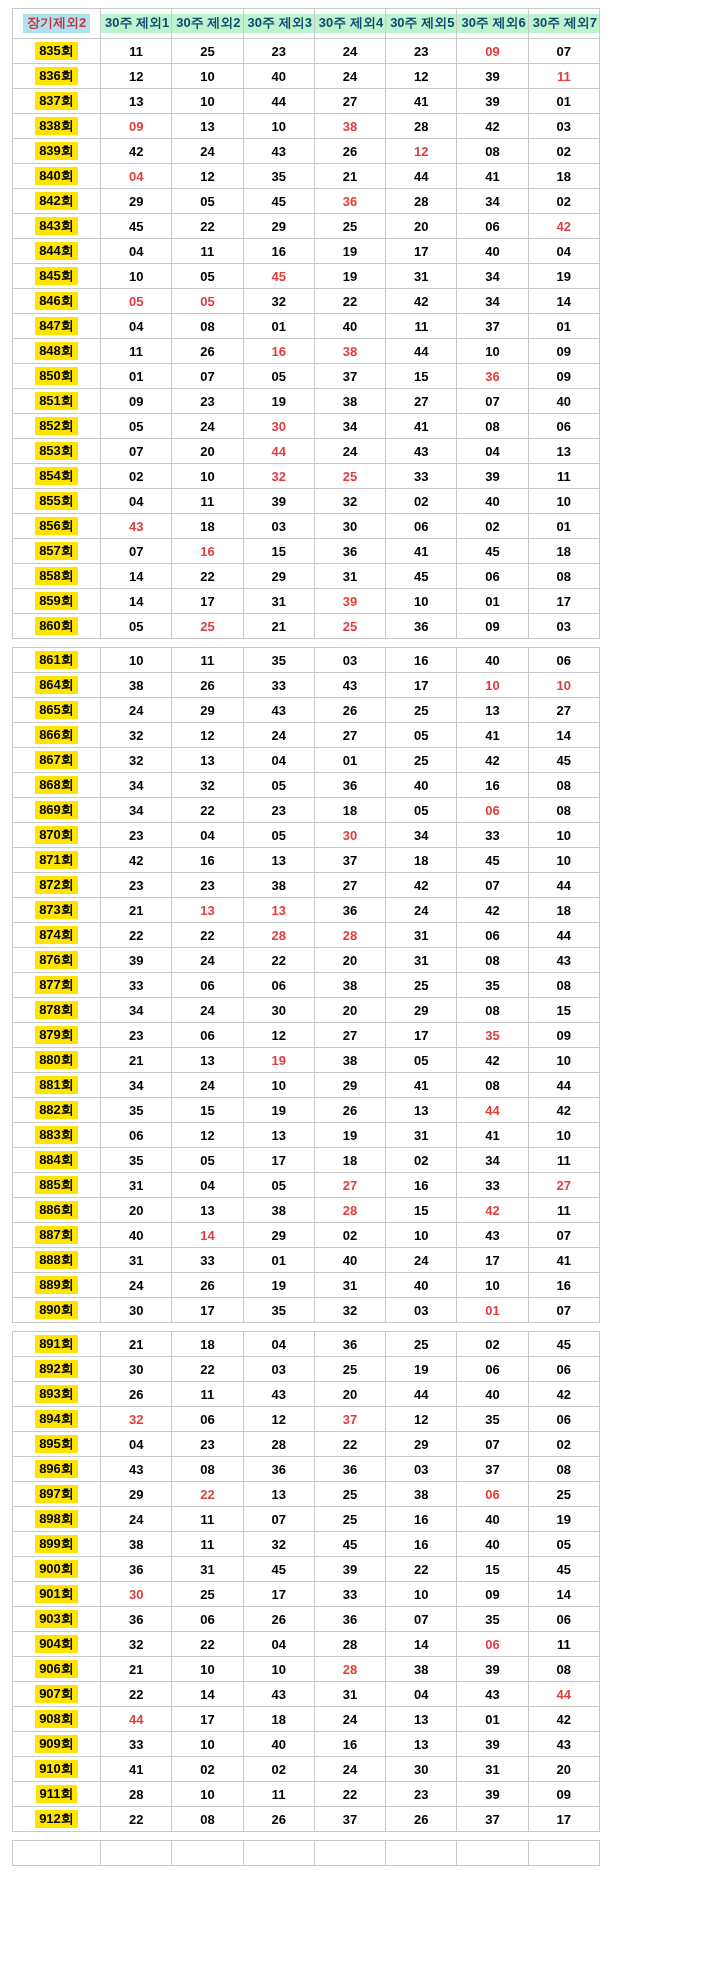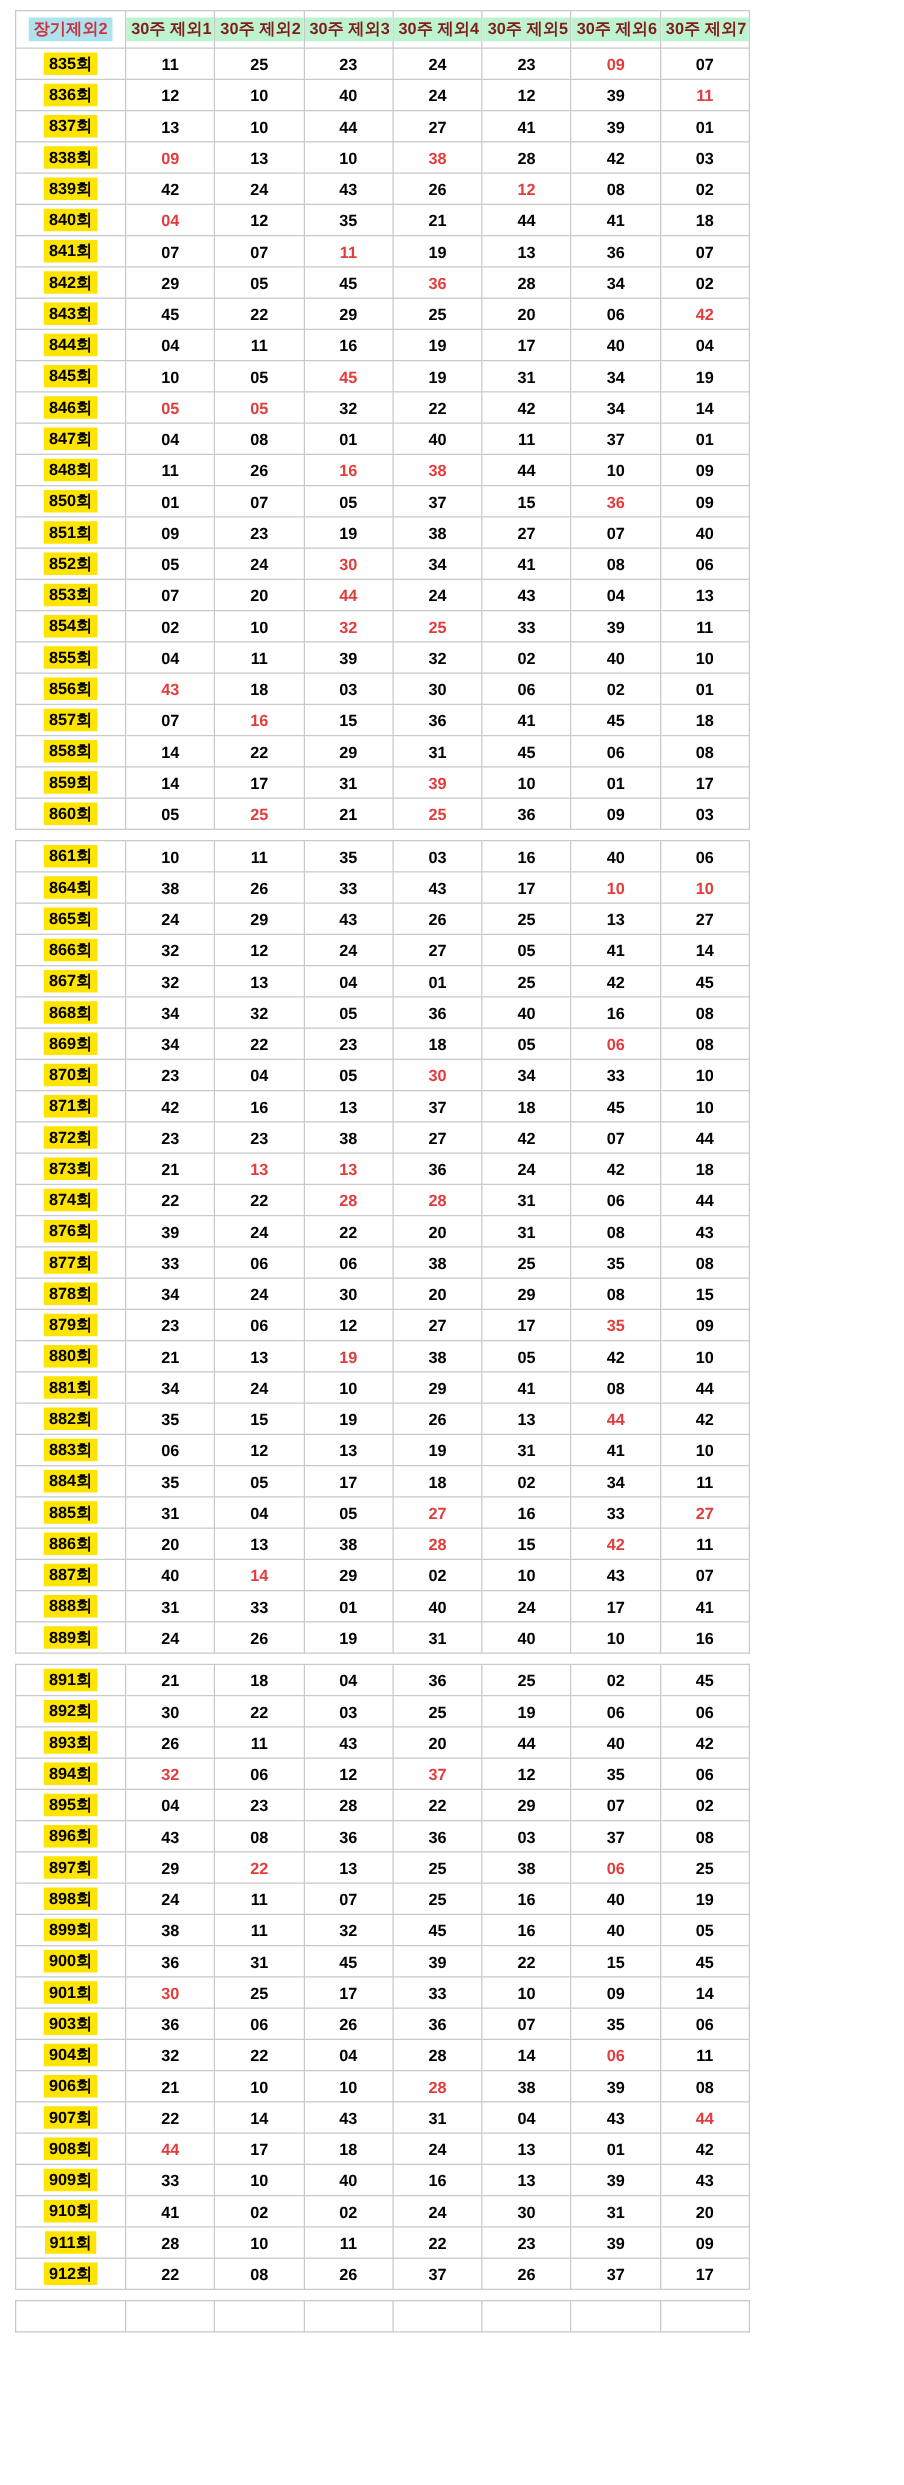--- a/index.html
+++ b/index.html
@@ -28,21 +28,21 @@
     white-space: nowrap;
   }
   .grid th { height: 29px; }
   .grid col.c0 { width: 88px; }
   .hl {
     display: inline-block;
     padding: 1px 4px;
     line-height: 1.25;
   }
   .hl-cyan  { background: #aee3ee; color: #cb3344; }
-  .hl-green { background: #bef3d0; color: #7f1d1d; }
+  .hl-green { background: #bef3d0; color: #0c4a6e; }
   .hl-yellow{ background: #ffe400; color: #000000; }
   .num-red  { color: #e23d3d; }
   .gap { height: 8px; }
 </style>
 </head>
 <body>
 
 <div class="page">
   <div id="tables">
       <table class="grid">
@@ -121,30 +121,20 @@
             <td><span class="hl hl-yellow">840회</span></td>
             <td><span class="num-red">04</span></td>
             <td><span>12</span></td>
             <td><span>35</span></td>
             <td><span>21</span></td>
             <td><span>44</span></td>
             <td><span>41</span></td>
             <td><span>18</span></td>
           </tr>
           <tr>
-            <td><span class="hl hl-yellow">841회</span></td>
-            <td><span>07</span></td>
-            <td><span>07</span></td>
-            <td><span class="num-red">11</span></td>
-            <td><span>19</span></td>
-            <td><span>13</span></td>
-            <td><span>36</span></td>
-            <td><span>07</span></td>
-          </tr>
-          <tr>
             <td><span class="hl hl-yellow">842회</span></td>
             <td><span>29</span></td>
             <td><span>05</span></td>
             <td><span>45</span></td>
             <td><span class="num-red">36</span></td>
             <td><span>28</span></td>
             <td><span>34</span></td>
             <td><span>02</span></td>
           </tr>
           <tr>
@@ -584,20 +574,30 @@
           </tr>
           <tr>
             <td><span class="hl hl-yellow">889회</span></td>
             <td><span>24</span></td>
             <td><span>26</span></td>
             <td><span>19</span></td>
             <td><span>31</span></td>
             <td><span>40</span></td>
             <td><span>10</span></td>
             <td><span>16</span></td>
+          </tr>
+          <tr>
+            <td><span class="hl hl-yellow">890회</span></td>
+            <td><span>30</span></td>
+            <td><span>17</span></td>
+            <td><span>35</span></td>
+            <td><span>32</span></td>
+            <td><span>03</span></td>
+            <td><span class="num-red">01</span></td>
+            <td><span>07</span></td>
           </tr>
         </tbody>
       </table>
       <div class="gap"></div>
       <table class="grid">
         <colgroup>
           <col class="c0">
           <col>
           <col>
           <col>

